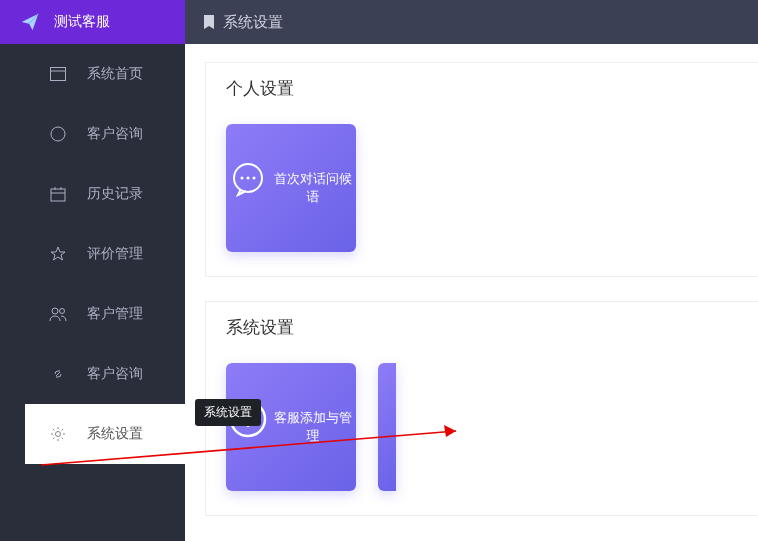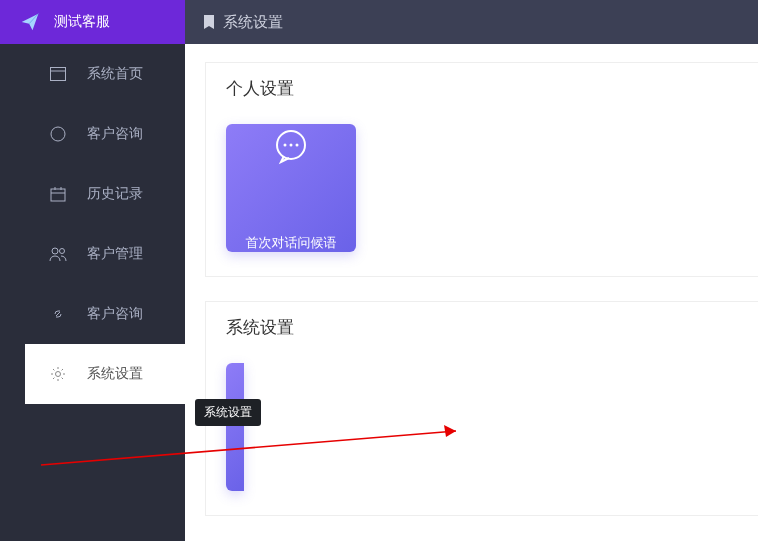--- a/index.html
+++ b/index.html
@@ -83,21 +83,20 @@
     .cards {
       display: flex;
       gap: 22px;
     }
     .card {
       width: 130px;
       height: 128px;
       border-radius: 6px;
       background: linear-gradient(135deg, #8e7cf7 0%, #6a62e8 100%);
       display: flex;
-      flex-direction: column;
       align-items: center;
       justify-content: space-between;
       color: #fff;
       cursor: pointer;
       box-shadow: 0 4px 12px rgba(110,100,230,0.25);
     }
     .card-icon {
       width: 46px; height: 46px;
       margin-bottom: 16px;
       display: flex; align-items: center; justify-content: center;
@@ -168,20 +167,28 @@
       <svg width="16" height="16" viewBox="0 0 16 16" fill="none">
           <rect x="1" y="3" width="14" height="12" stroke="#aab0c4"></rect>
           <line x1="1" y1="7" x2="15" y2="7" stroke="#aab0c4"></line>
           <line x1="5" y1="1" x2="5" y2="4" stroke="#aab0c4"></line>
           <line x1="11" y1="1" x2="11" y2="4" stroke="#aab0c4"></line>
         </svg>
     </span>
     <span>历史记录</span>
   </div>
 
+  <div class="sidebar-item">
+    <span class="icon">
+      <svg width="16" height="16" viewBox="0 0 16 16" fill="none">
+          <path d="M8 1l2 5h5l-4 3 1.5 5L8 11l-4.5 3L5 9 1 6h5L8 1z" stroke="#aab0c4"></path>
+        </svg>
+    </span>
+    <span>评价管理</span>
+  </div>
 
   <div class="sidebar-item">
     <span class="icon">
       <svg width="18" height="16" viewBox="0 0 18 16" fill="none">
           <circle cx="6" cy="5" r="3" stroke="#aab0c4"></circle>
           <path d="M1 15c0-3 2-5 5-5s5 2 5 5" stroke="#aab0c4"></path>
           <circle cx="13" cy="5" r="2.5" stroke="#aab0c4"></circle>
           <path d="M12 10c3 0 5 2 5 5" stroke="#aab0c4"></path>
         </svg>
     </span>
@@ -231,20 +238,30 @@
             </svg>
         </div>
         <div class="card-label">首次对话问候语</div>
       </div>
     </div>
   </div>
 
   <div class="section">
     <div class="section-title">系统设置</div>
     <div class="cards">
+      <div class="card">
+        <div class="card-icon">
+          <svg width="44" height="44" viewBox="0 0 44 44" fill="none">
+              <circle cx="22" cy="22" r="17" stroke="#fff" stroke-width="2.5"></circle>
+              <line x1="22" y1="14" x2="22" y2="30" stroke="#fff" stroke-width="2.5"></line>
+              <line x1="14" y1="22" x2="30" y2="22" stroke="#fff" stroke-width="2.5"></line>
+            </svg>
+        </div>
+        <div class="card-label">客服添加与管理</div>
+      </div>
       <div class="card-partial"></div>
     </div>
   </div>
 
 </div>
 
 <div class="tooltip">系统设置</div>
 
 <svg class="arrow-svg" width="440" height="60" viewBox="0 0 440 60">
   <line x1="5" y1="50" x2="420" y2="16" stroke="#e60000" stroke-width="1.6"></line>

